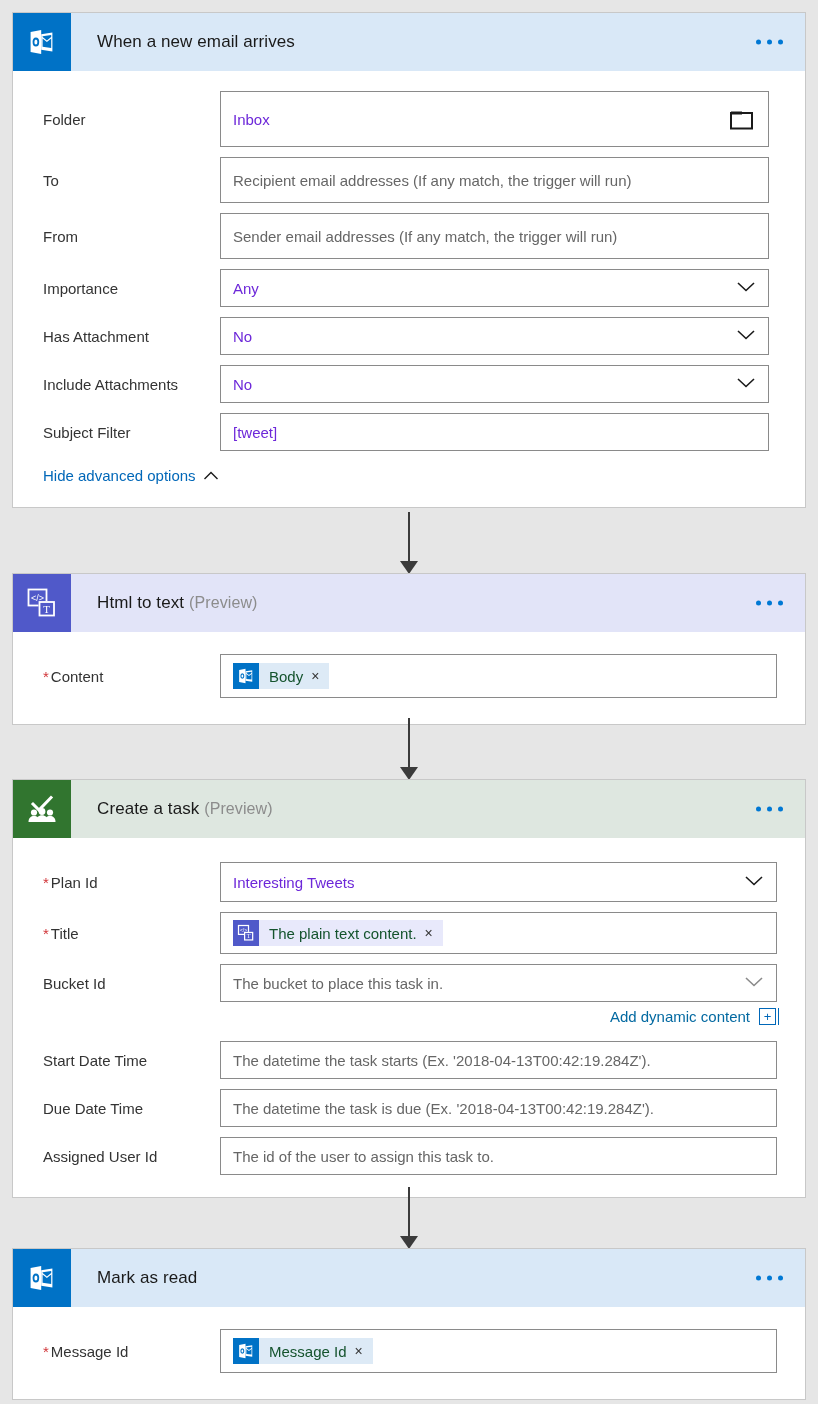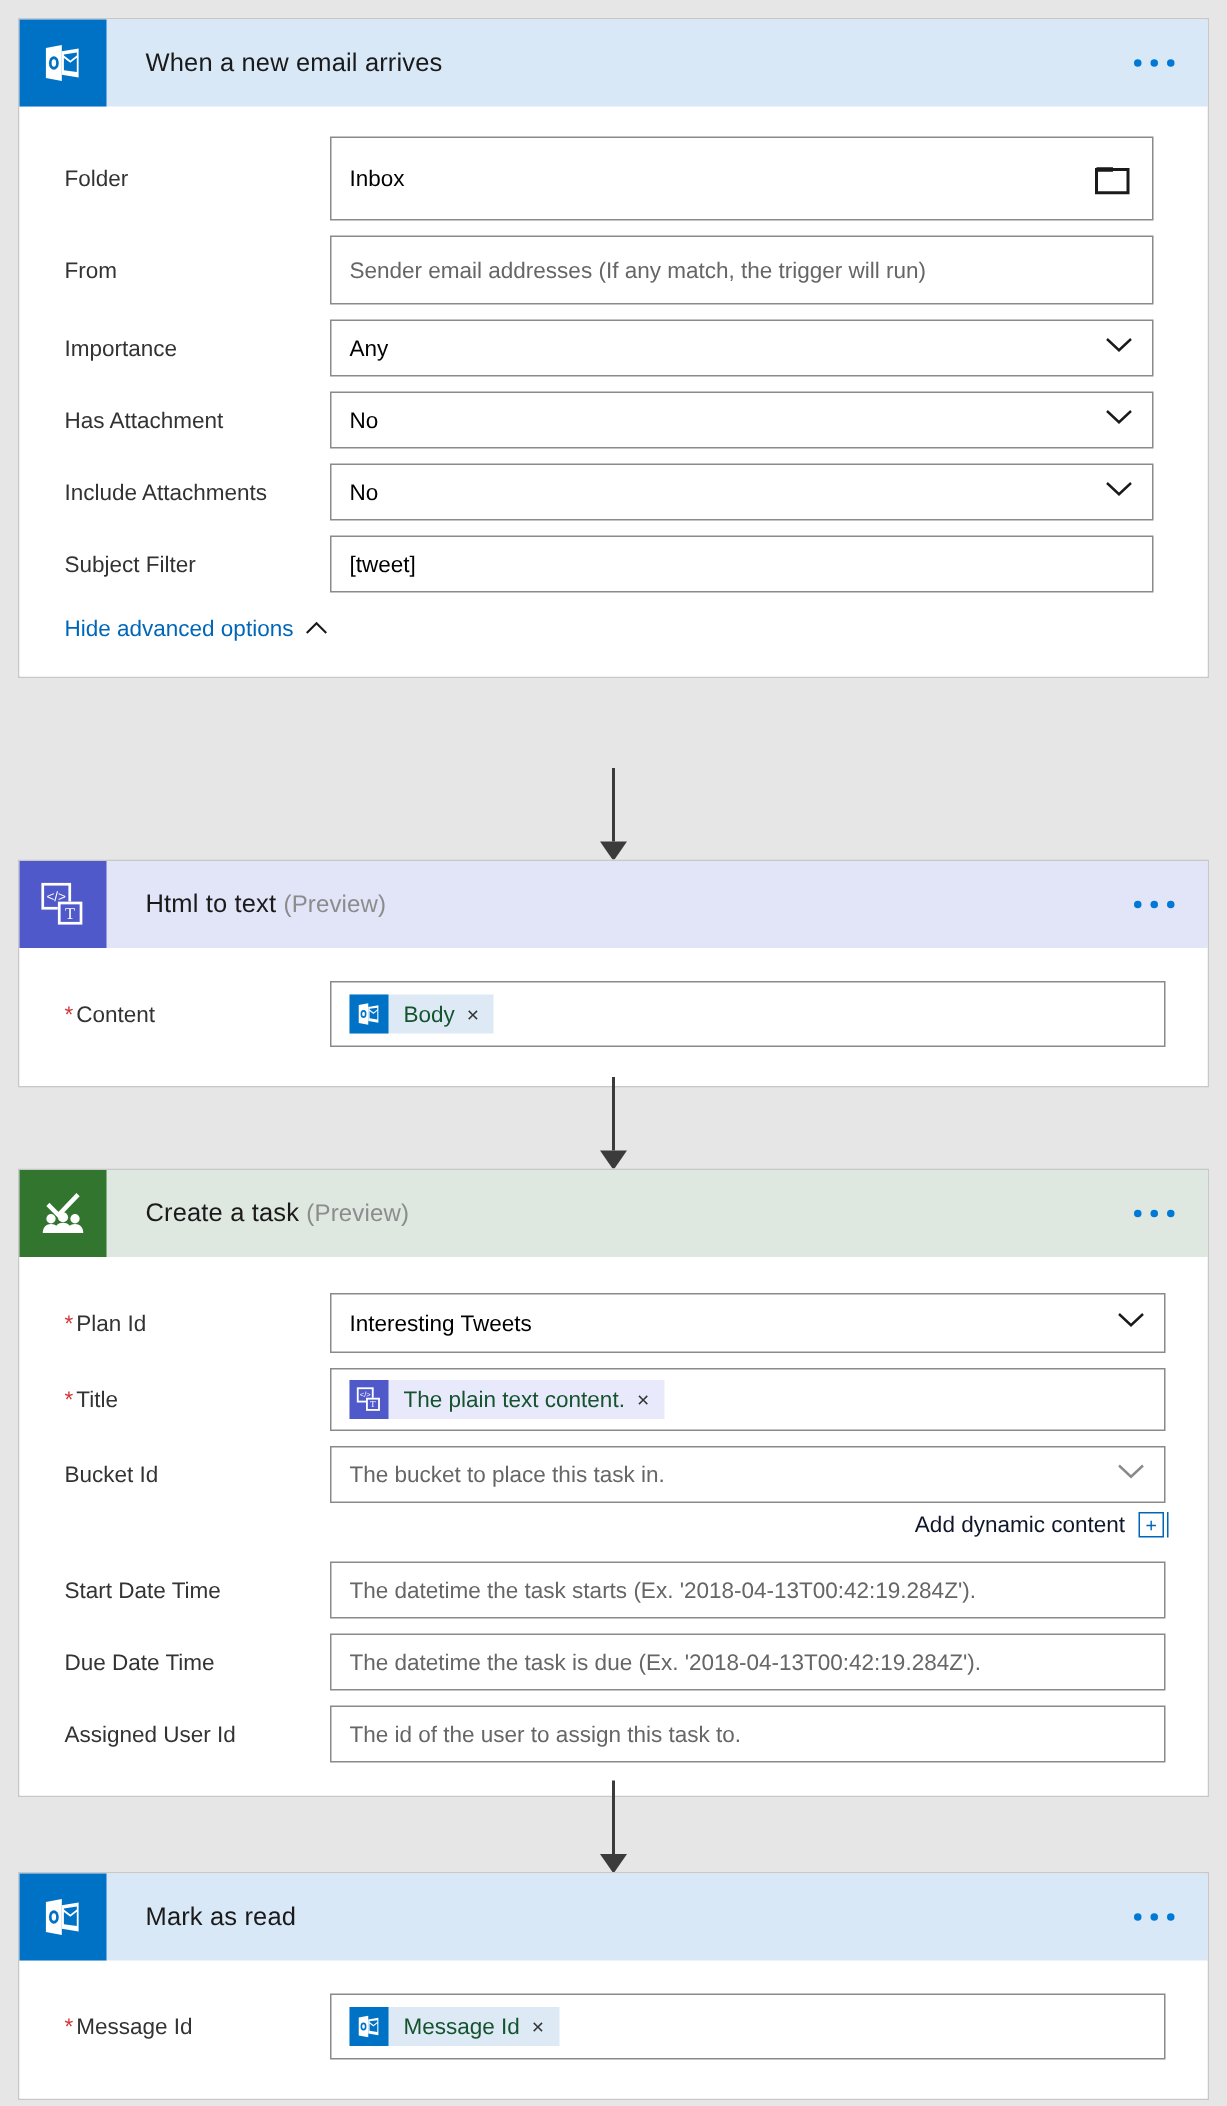--- a/index.html
+++ b/index.html
@@ -118,21 +118,21 @@
     border: 1px solid #8a8a8a;
     background: #ffffff;
     min-height: 36px;
     display: flex;
     align-items: center;
     padding: 0 12px;
     font-size: 15px;
     box-sizing: border-box;
   }
   .input-box.tall { min-height: 56px; }
-  .input-box .value { color: #000000; }
+  .input-box .value { color: #6d28d9; }
   .input-box .placeholder { color: #666666; }
 
   .chev {
     position: absolute;
     right: 13px;
     top: 50%;
     transform: translateY(-50%);
     pointer-events: none;
   }
   .folder-btn {
@@ -188,21 +188,21 @@
     cursor: pointer;
   }
   .dynamic-row {
     display: flex;
     justify-content: flex-end;
     align-items: center;
     margin: 6px 0 16px 0;
     padding-right: 1px;
   }
   .dynamic-link {
-    color: #0f172a;
+    color: #0369a1;
     font-size: 15px;
     cursor: pointer;
   }
   .dynamic-plus {
     margin-left: 9px;
     width: 17px;
     height: 17px;
     border: 1px solid #0067b8;
     color: #0067b8;
     font-size: 13px;
@@ -286,20 +286,30 @@
           <div class="folder-btn">
             <svg width="26" height="24" viewBox="0 0 26 24" aria-hidden="true">
               <rect x="2" y="4.5" width="11" height="3" fill="#1a1a1a"></rect>
               <rect x="2" y="6" width="21" height="15.5" fill="none" stroke="#1a1a1a" stroke-width="2"></rect>
             </svg>
           </div>
         </div>
       </div>
 
       
+      <div class="field-row" style="margin-bottom:10px;">
+        <div class="field-label">
+          <span>To</span>
+        </div>
+        <div class="field-control">
+          <div class="input-box" style="min-height:46px;">
+            <span class="placeholder">Recipient email addresses (If any match, the trigger will run)</span>
+          </div>
+        </div>
+      </div>
 
       
       <div class="field-row" style="margin-bottom:10px;">
         <div class="field-label">
           <span>From</span>
         </div>
         <div class="field-control">
           <div class="input-box" style="min-height:46px;">
             <span class="placeholder">Sender email addresses (If any match, the trigger will run)</span>
           </div>

